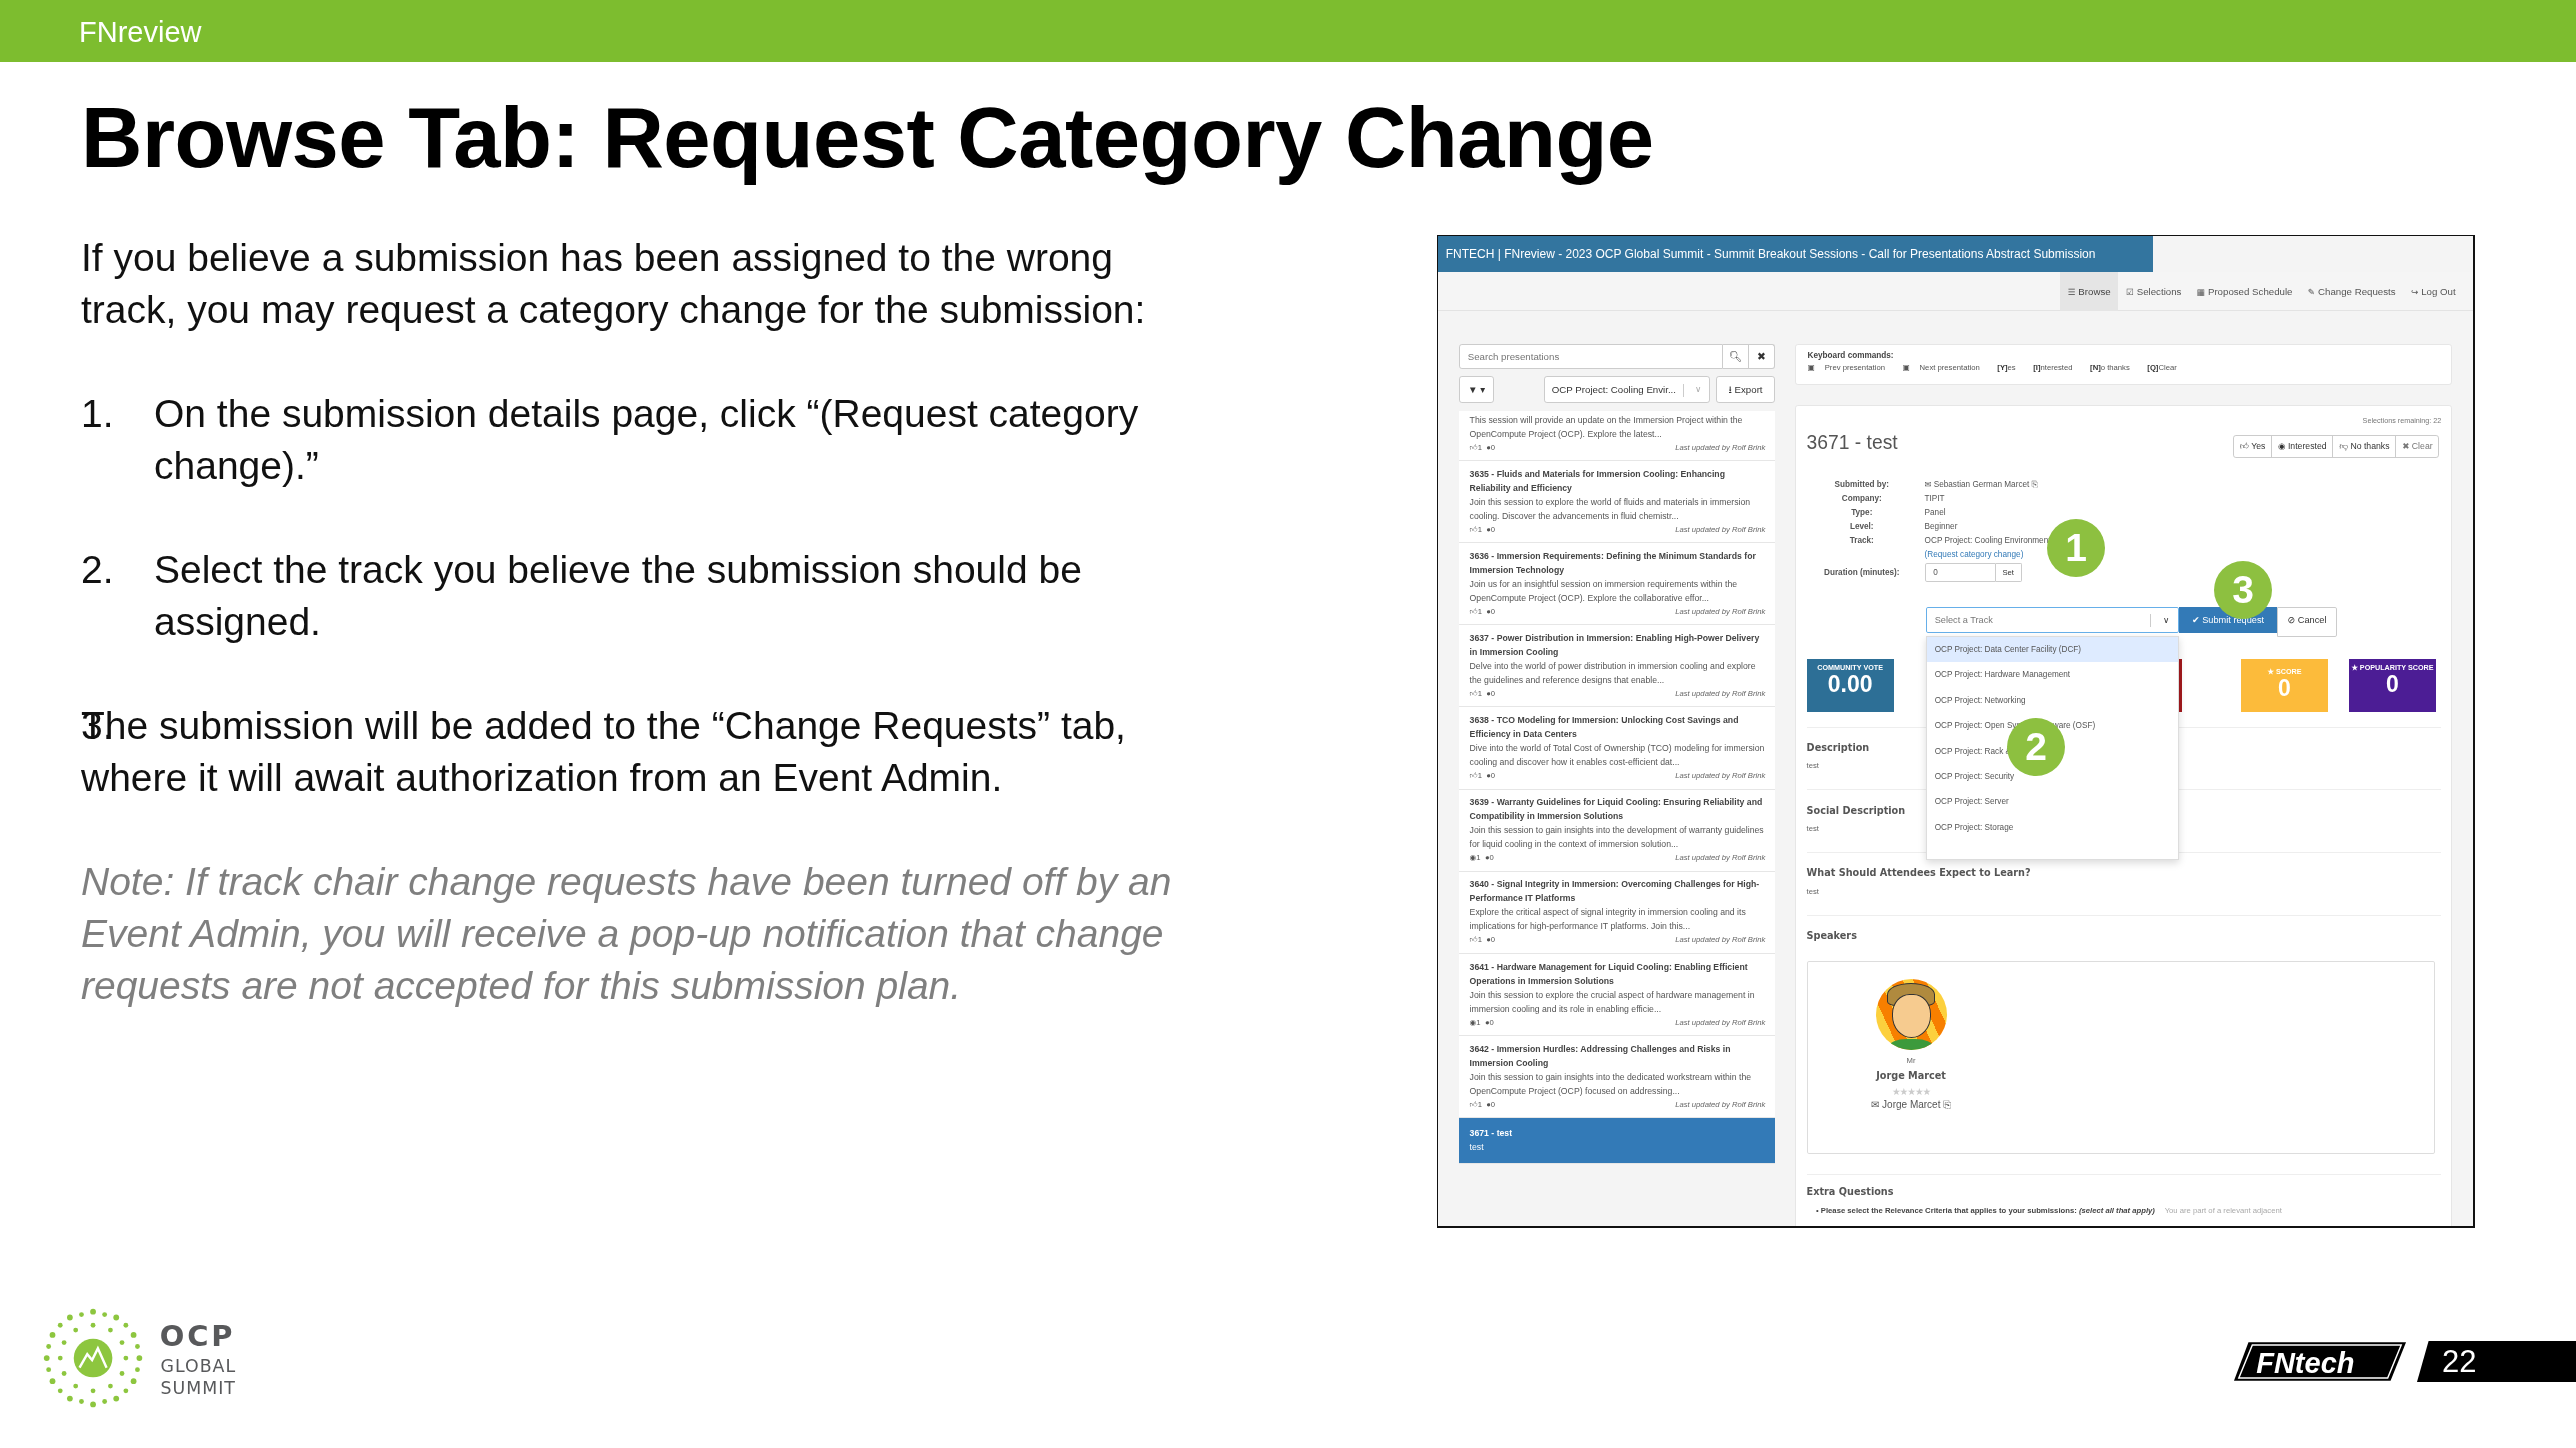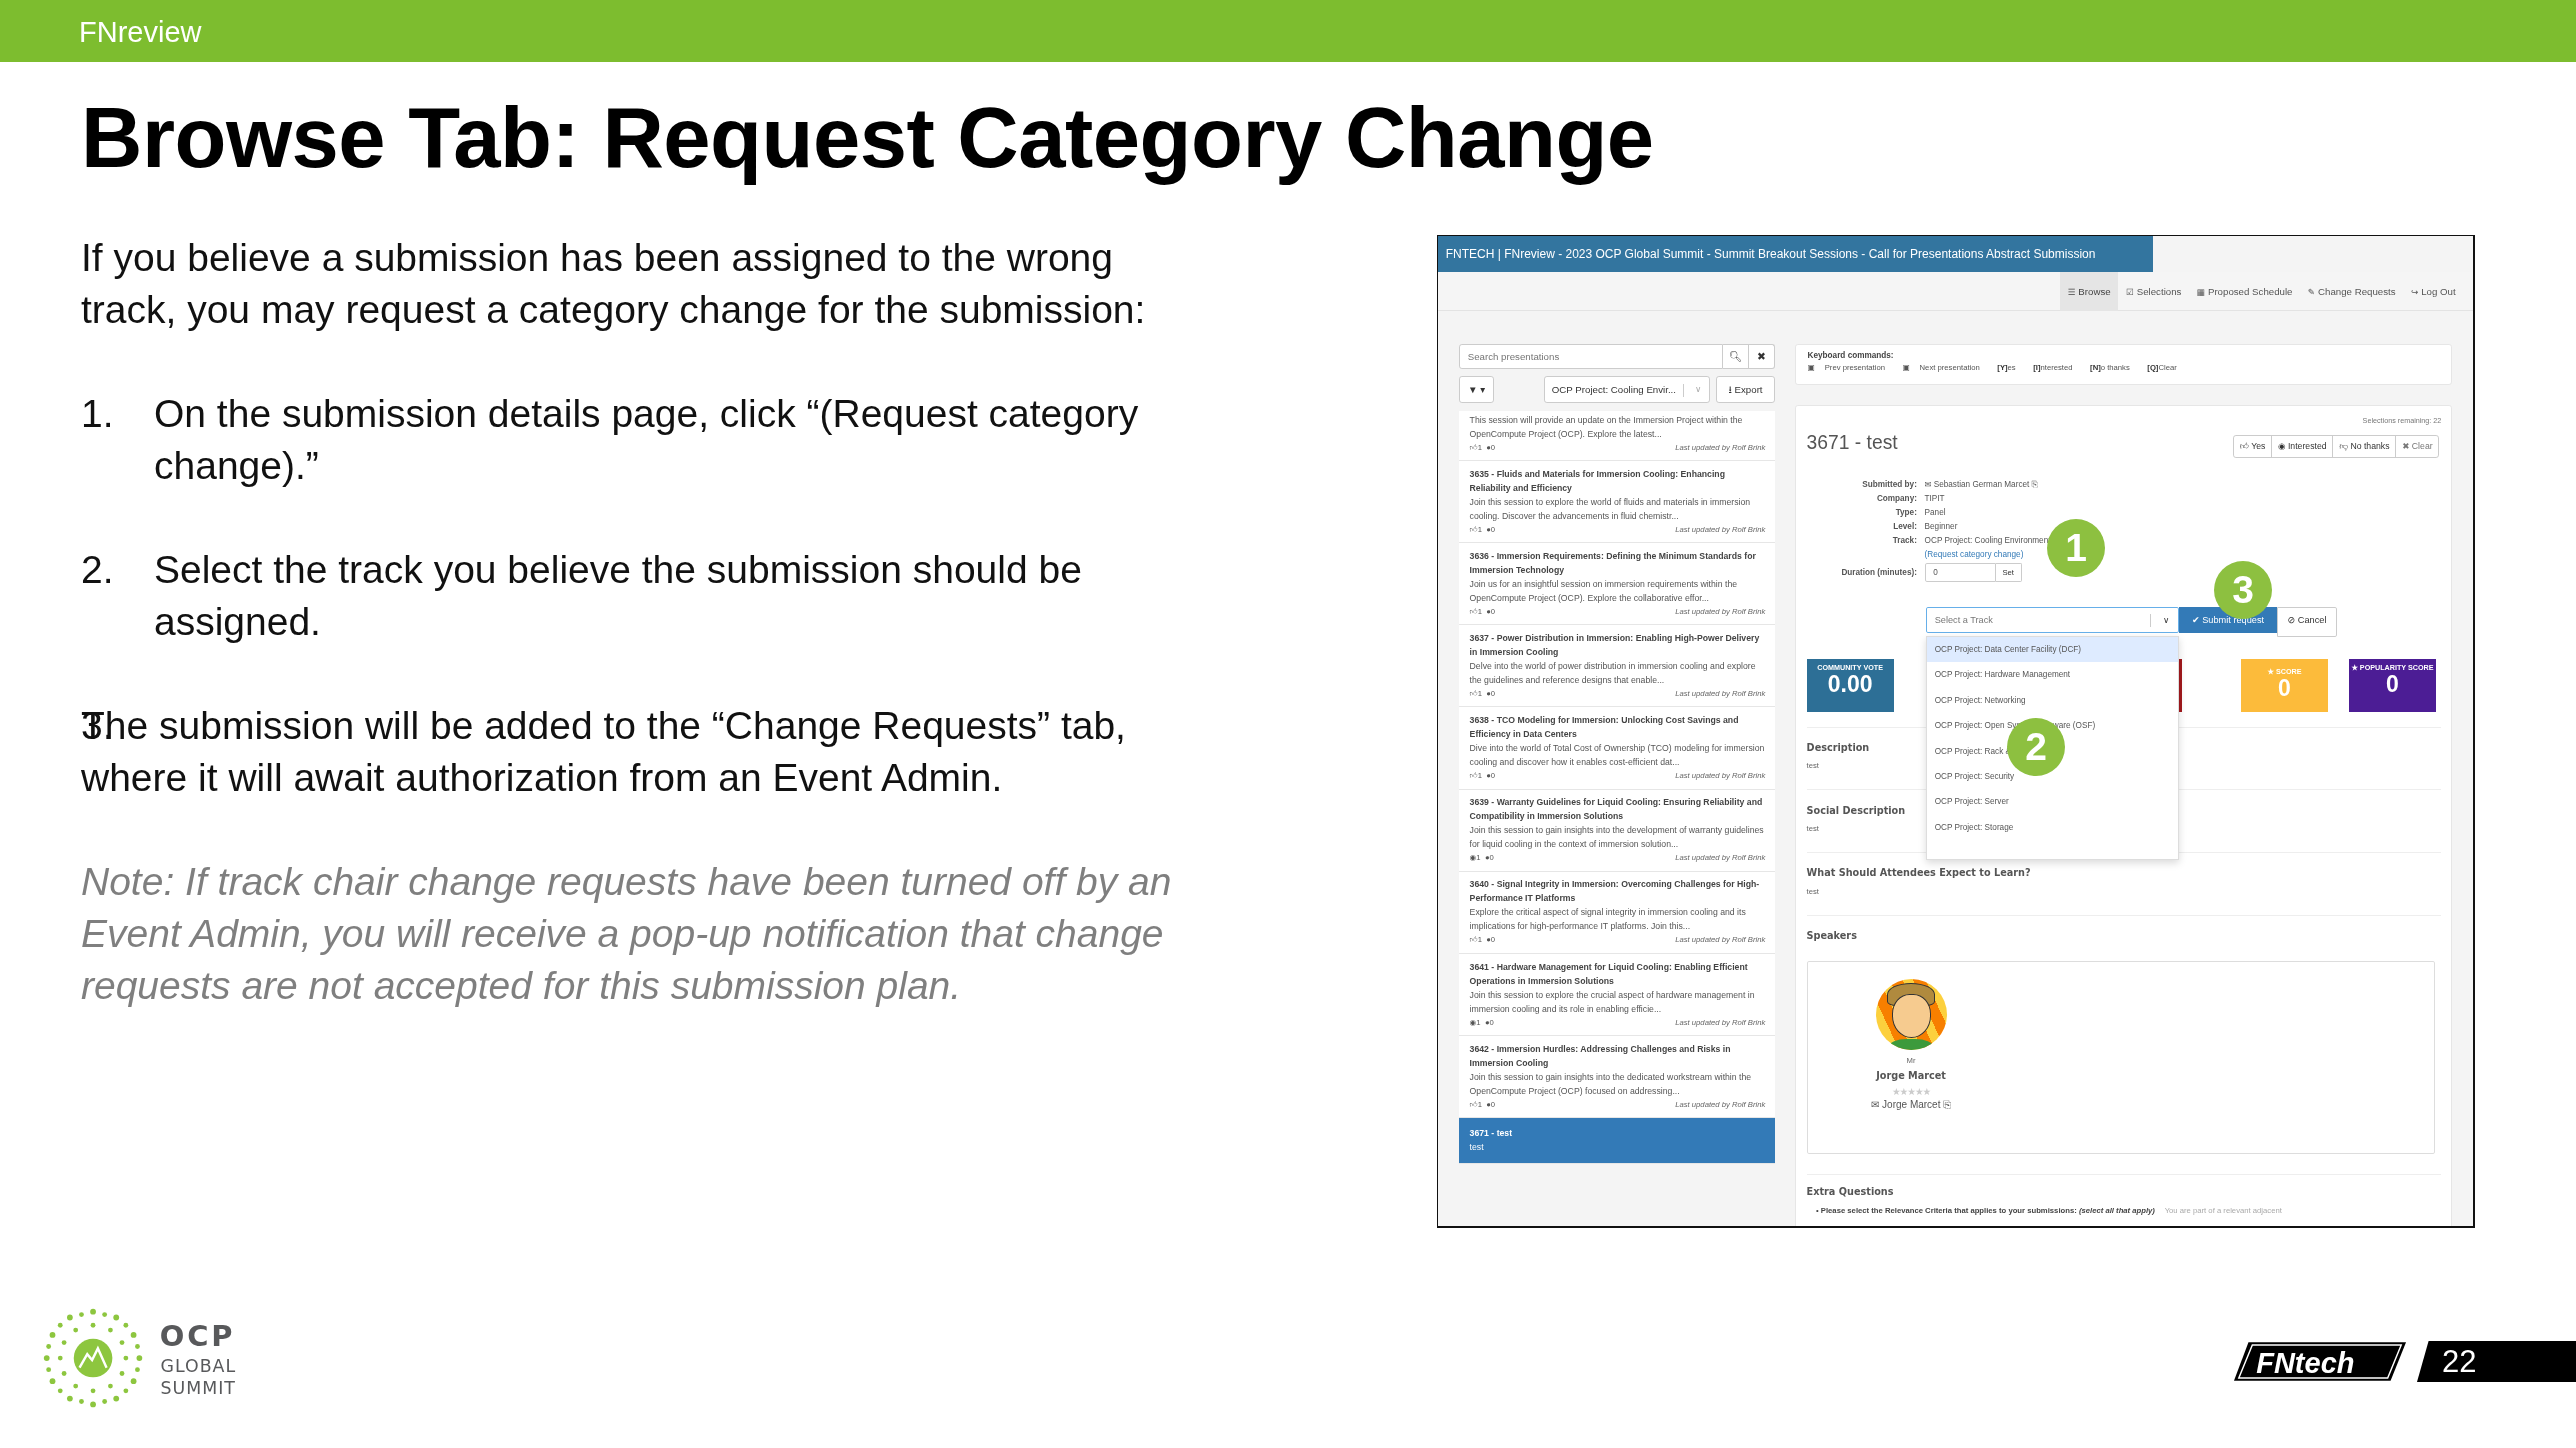--- a/index.html
+++ b/index.html
@@ -63,21 +63,21 @@
 
   .detail { position: absolute; left: 357px; top: 169px; width: 657px; height: 840px; background: #fff; border: 1px solid #e6e6e6; border-radius: 2.9px; }
   .sel-remaining { position: absolute; right: 9.7px; top: 9.7px; font-size: 7.2px; color: #777; }
   .pres-title { position: absolute; left: 10.6px; top: 26px; font-size: 19.3px; color: #555; font-weight: 300; }
   .vote-group { position: absolute; right: 11.6px; top: 29px; display: flex; border: 1px solid #ccc; border-radius: 2.9px; background: #fff; }
   .vote-btn { font-size: 8.7px; color: #333; padding: 0 5.8px; height: 21px; line-height: 21px; border-right: 1px solid #ccc; white-space: nowrap; }
   .vote-btn:last-child { border-right: none; color: #777; }
 
   .fields { position: absolute; left: 10.6px; top: 72px; font-size: 8.2px; line-height: 14px; color: #555; }
   .field-row { display: flex; }
-  .field-label { width: 118px; text-align: right; font-weight: 700; color: #555; padding-right: 7.7px; }
+  .field-label { width: 118px; text-align: center; font-weight: 700; color: #555; padding-right: 7.7px; }
   .field-value { color: #555; white-space: nowrap; }
   .req-link { color: #337ab7; }
   .duration-row { position: absolute; left: 10.6px; top: 157px; display: flex; align-items: center; font-size: 8.2px; }
   .duration-row .field-label { font-weight: 700; color: #555; }
   .duration-input { width: 71px; height: 19.3px; border: 1px solid #ccc; border-radius: 1.9px 0 0 1.9px; font-size: 8.2px; line-height: 17.4px; padding-left: 7.7px; color: #555; }
   .duration-set { height: 19.3px; border: 1px solid #ccc; border-left: none; padding: 0 6.8px; line-height: 17.4px; font-size: 7.7px; color: #333; border-radius: 0 1.9px 1.9px 0; text-align: right; }
 
   .track-dd { position: absolute; left: 130px; top: 201px; width: 253px; height: 26px; border: 1px solid #66afe9; border-radius: 1.9px; background: #fff; font-size: 9.2px; color: #777; line-height: 24px; padding-left: 7.7px; }
   .track-dd .sep { position: absolute; right: 27px; top: 5.8px; height: 13.5px; border-left: 1px solid #ccc; }
   .track-dd .chev { position: absolute; right: 8.7px; top: 0; color: #333; font-size: 8.7px; }

